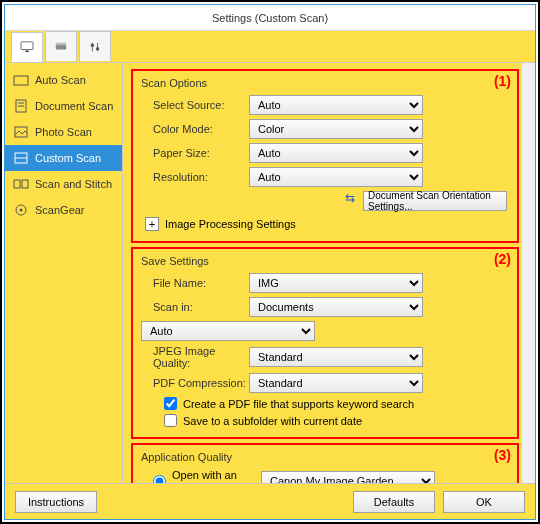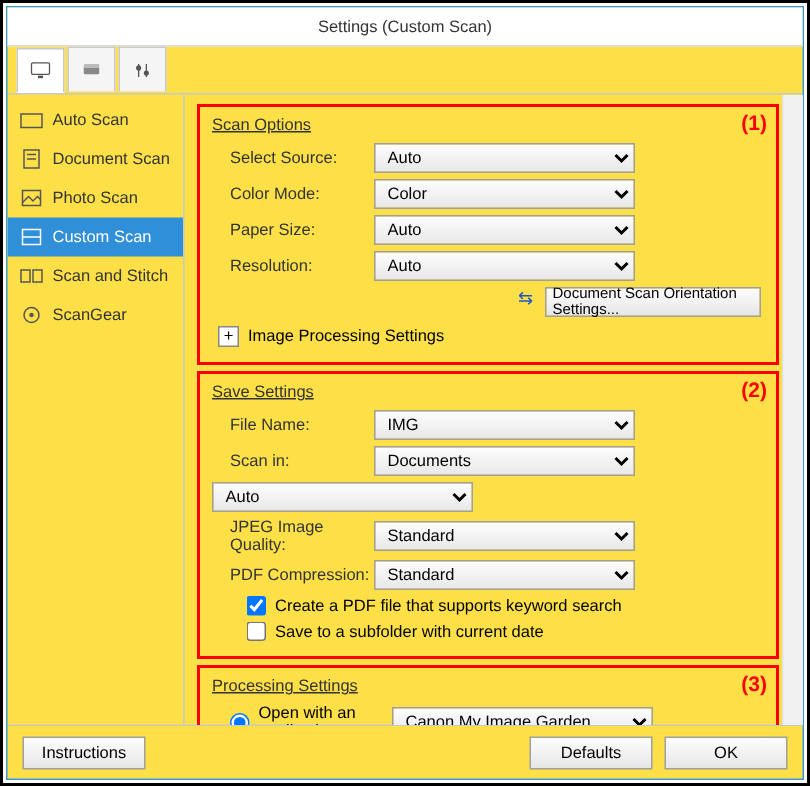--- a/index.html
+++ b/index.html
@@ -13,21 +13,21 @@
   .modebtn.active { background:#fff; border-bottom:1px solid #fff; position:relative; top:1px; }
   .body { flex:1; display:flex; overflow:hidden; }
   .sidebar { width: 118px; border-right:1px solid #c8c8c8; padding-top:4px; }
   .side-item { display:flex; align-items:center; gap:6px; padding:6px 8px; color:#333; cursor:default; }
   .side-item.selected { background:#2f8fd8; color:#fff; }
   .side-icon { width:16px; height:14px; flex:0 0 16px; display:flex; align-items:center; justify-content:center; }
   .main { flex:1; position:relative; overflow:hidden; }
   .scroll { position:absolute; inset:0; overflow-y:auto; padding:6px 16px 8px 8px; }
   .redbox { border:2px solid #ff0000; padding:6px 8px 10px 8px; margin-bottom:4px; position:relative; }
   .annot { position:absolute; right:6px; top:2px; color:#ff0000; font-weight:bold; font-size:14px; }
-  .group-title { font-size:11px; margin-bottom:6px; color:#333;text-decoration:underline; }
+  .group-title { font-size:11px; margin-bottom:6px; color:#333; }
   .row { display:flex; align-items:center; margin:4px 0; }
   .row label { width:108px; padding-left:12px; color:#333; }
   .select { flex:0 0 174px; }
   select, .btn, .txt { height:20px; border:1px solid #a0a0a0; background:linear-gradient(#fdfdfd,#e8e8e8); font-size:11px; padding:0 4px; }
   select { width:174px; }
   .btn { display:inline-flex; align-items:center; justify-content:center; background:linear-gradient(#fdfdfd,#e6e6e6); cursor:default; }
   .orient-row { display:flex; justify-content:flex-end; gap:8px; margin:4px 0 6px 0; padding-right:2px; }
   .orient-btn { width:144px; font-size:10px; }
   .arrows { color:#1e56c8; font-size:12px; }
   .expand { display:flex; align-items:center; gap:6px; margin-top:6px; padding-left:4px; }
@@ -190,21 +190,21 @@
                 <span>Create a PDF file that supports keyword search</span>
               </div>
               <div class="checkbox-row">
                 <input type="checkbox" style="">
                 <span>Save to a subfolder with current date</span>
               </div>
             </div>
 
             <div class="redbox">
               <div class="annot">(3)</div>
-              <div class="group-title">Processing Settings</div>
+              <div class="group-title">Application Quality</div>
 
               <div class="radio-row">
                 <span class="rlabel">
                     <input type="radio" name="app" checked="" style="">
                     <span>Open with an application:</span>
                   </span>
                 <select class="sel2"><option>Canon My Image Garden</option></select>
               </div>
 
             </div>

